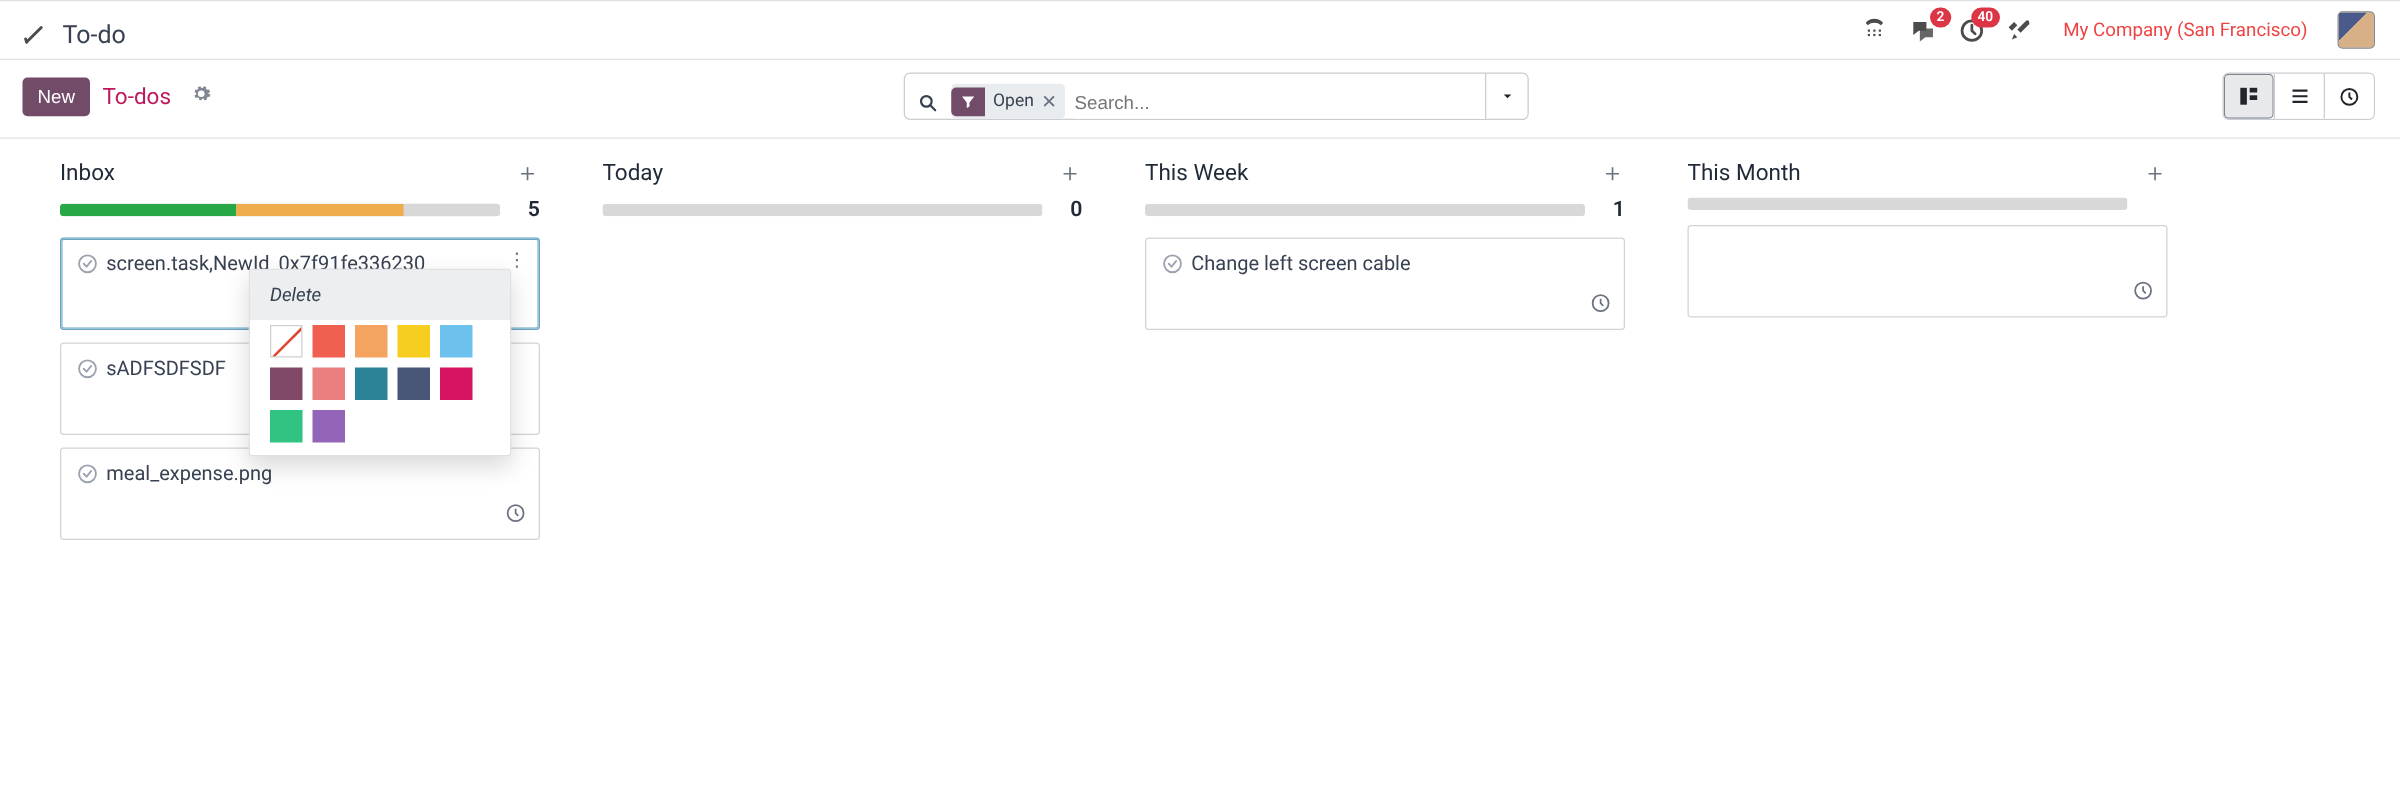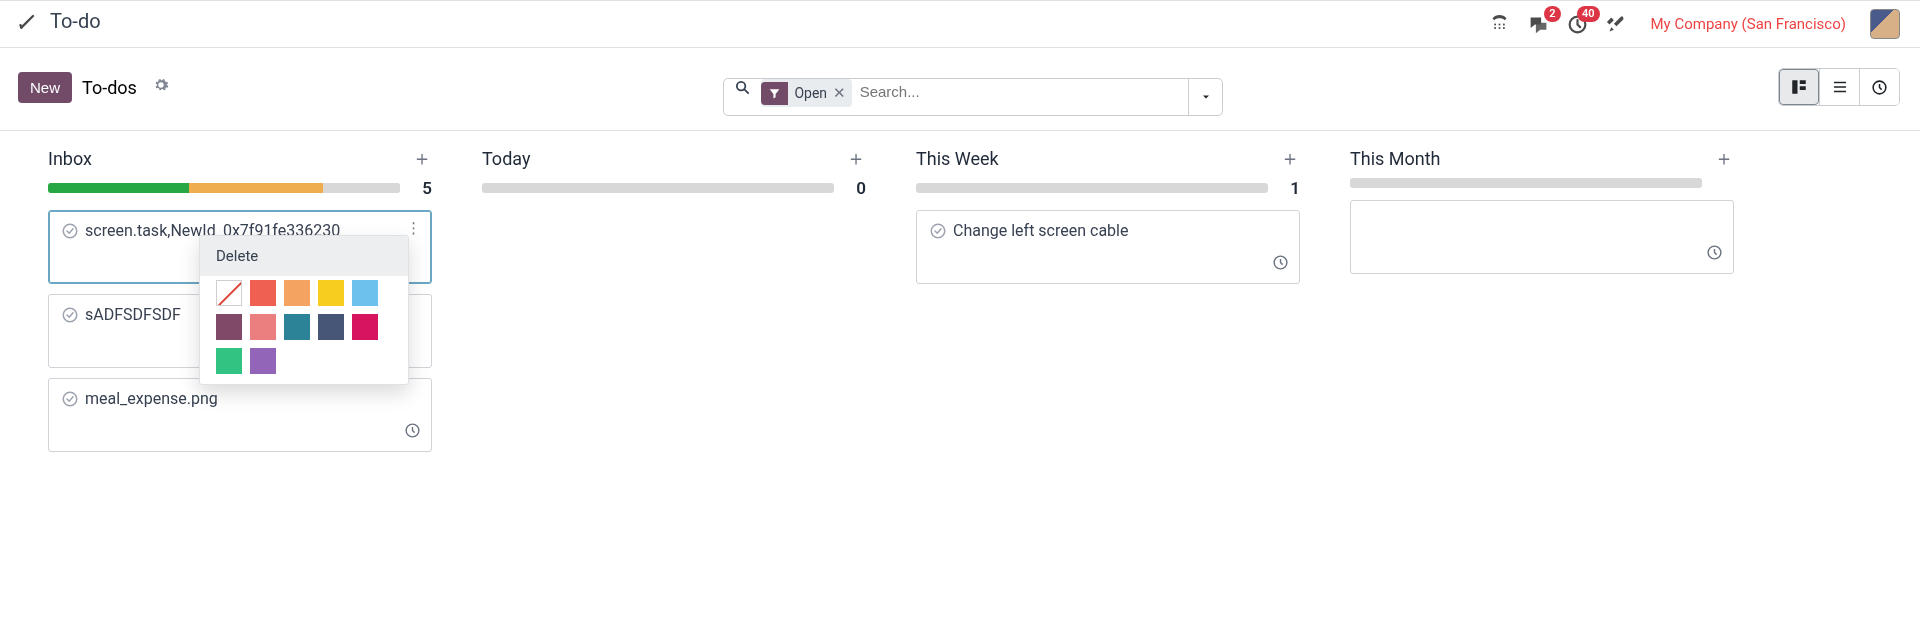--- a/index.html
+++ b/index.html
@@ -7,39 +7,39 @@
     --muted: #6c757d;
     --primary: #714B67;
     --text: #212529;
     --bg: #f8f9fa;
     --red: #dc3545;
   }
   * { box-sizing: border-box; }
   body { margin:0; font-family: -apple-system, "Segoe UI", Roboto, sans-serif; font-size:15px; color:var(--text); background:#fff; }
 
   
-  .header { display:flex; align-items:flex-start; padding:8px 20px 8px 18px; border-top:1px solid var(--border); border-bottom:1px solid var(--border); }
+  .header { display:flex; align-items:flex-end; padding:8px 20px 8px 18px; border-top:1px solid var(--border); border-bottom:1px solid var(--border); }
   .brand { display:flex; align-items:center; gap:12px; }
   .brand-icon { width:20px; height:20px; color:#4C4C4C; }
   .brand-title { font-size:20px; color:#374151; }
   .header-spacer { flex:1; }
   .systray { display:flex; align-items:center; gap:18px; }
   .icon-btn { position:relative; color:#4c4c4c; cursor:pointer; display:flex; align-items:center; }
   .icon-btn svg { width:21px; height:21px; }
   .badge { position:absolute; top:-8px; right:-12px; background:var(--red); color:#fff; font-size:11px; font-weight:600; border-radius:9px; padding:1px 5px; min-width:16px; text-align:center; line-height:14px;}
   .company { font-size:15px; color:#ef4444; padding:0 6px; }
   .avatar { width:30px; height:30px; border-radius:4px; background:linear-gradient(135deg,#4a5a8a 40%, #d8b088 40%); border:1px solid #888; }
 
   
   .control { display:flex; align-items:center; padding:10px 20px 14px 18px; gap:10px; }
   .new-btn { background:var(--primary); color:#fff; border:none; padding:7px 12px; font-size:15px; border-radius:4px; cursor:pointer; }
-  .breadcrumb { font-size:18px; color:#000000; }
+  .breadcrumb { font-size:18px; color:#be185d; }
   .gear { color:#6b7280; margin-left:6px; cursor:pointer; }
   .control-spacer { flex:1; }
-  .searchbar { display:flex; align-items:flex-start; border:1px solid #c9ccd0; border-radius:5px; width:500px; height:38px;margin-top:20px; }
+  .searchbar { display:flex; align-items:flex-end; border:1px solid #c9ccd0; border-radius:5px; width:500px; height:38px; }
   .search-icon { padding:0 10px; color:#374151; }
   .facet { display:flex; align-items:center; gap:6px; background:#e9ecef; border-radius:4px; margin-right:8px; height:28px; padding-right:6px; }
   .facet-sep { background:var(--primary); color:#fff; padding:5px 7px; border-radius:4px 0 0 4px; display:flex; align-items:center; }
   .facet-label { font-size:14px; color:#374151; }
   .facet-x { color:#6b7280; cursor:pointer; font-size:15px; }
   .search-input { border:none; outline:none; flex:1; font-size:15px; padding:4px 0; }
   .search-caret { border-left:1px solid #c9ccd0; height:100%; width:34px; display:flex; align-items:center; justify-content:center; cursor:pointer; }
 
   .view-switch { display:flex; border:1px solid #c9ccd0; border-radius:5px; overflow:hidden; margin-left:auto; }
   .vbtn { width:40px; height:36px; display:flex; align-items:center; justify-content:center; cursor:pointer; background:#fff; }
@@ -62,21 +62,21 @@
   .card { position:relative; border:1px solid #d0d3d8; background:#fff; border-radius:3px; padding:10px 12px 12px 12px; margin-bottom:10px; min-height:74px; }
   .card.selected { border-color:#6aa7c4; box-shadow:0 0 0 1px #6aa7c4 inset; }
   .card-head { display:flex; align-items:center; gap:6px; }
   .state-ico { width:18px; height:18px; color:#9ca3af; }
   .card-title { font-size:16px; color:#374151; }
   .kebab { position:absolute; top:8px; right:10px; color:#6b7280; cursor:pointer; }
   .card-foot { position:absolute; bottom:8px; right:10px; color:#6b7280; }
 
   
   .menu { position:absolute; top:24px; left:150px; width:210px; background:#fff; border:1px solid #dfe1e5; border-radius:3px; box-shadow:0 8px 20px rgba(0,0,0,.15); z-index:30; padding-bottom:10px; }
-  .menu-item { padding:11px 16px; font-size:15px; color:#374151; cursor:pointer; }
+  .menu-item { padding:11px 16px; font-size:15px; color:#374151; cursor:pointer;font-style:italic; }
   .menu-item:hover, .menu-item.hover { background:#eceeef; }
   .swatches { display:flex; flex-wrap:wrap; gap:8px; padding:4px 16px 0 16px; }
   .sw { width:26px; height:26px; cursor:pointer; }
   .sw.none { background:#fff; border:1px solid #cfcfcf; position:relative; overflow:hidden; }
   .sw.none::after { content:""; position:absolute; left:-4px; top:11px; width:36px; height:1.5px; background:#d43; transform:rotate(-45deg); }
 
 </style>
 </head>
 <body>
 

